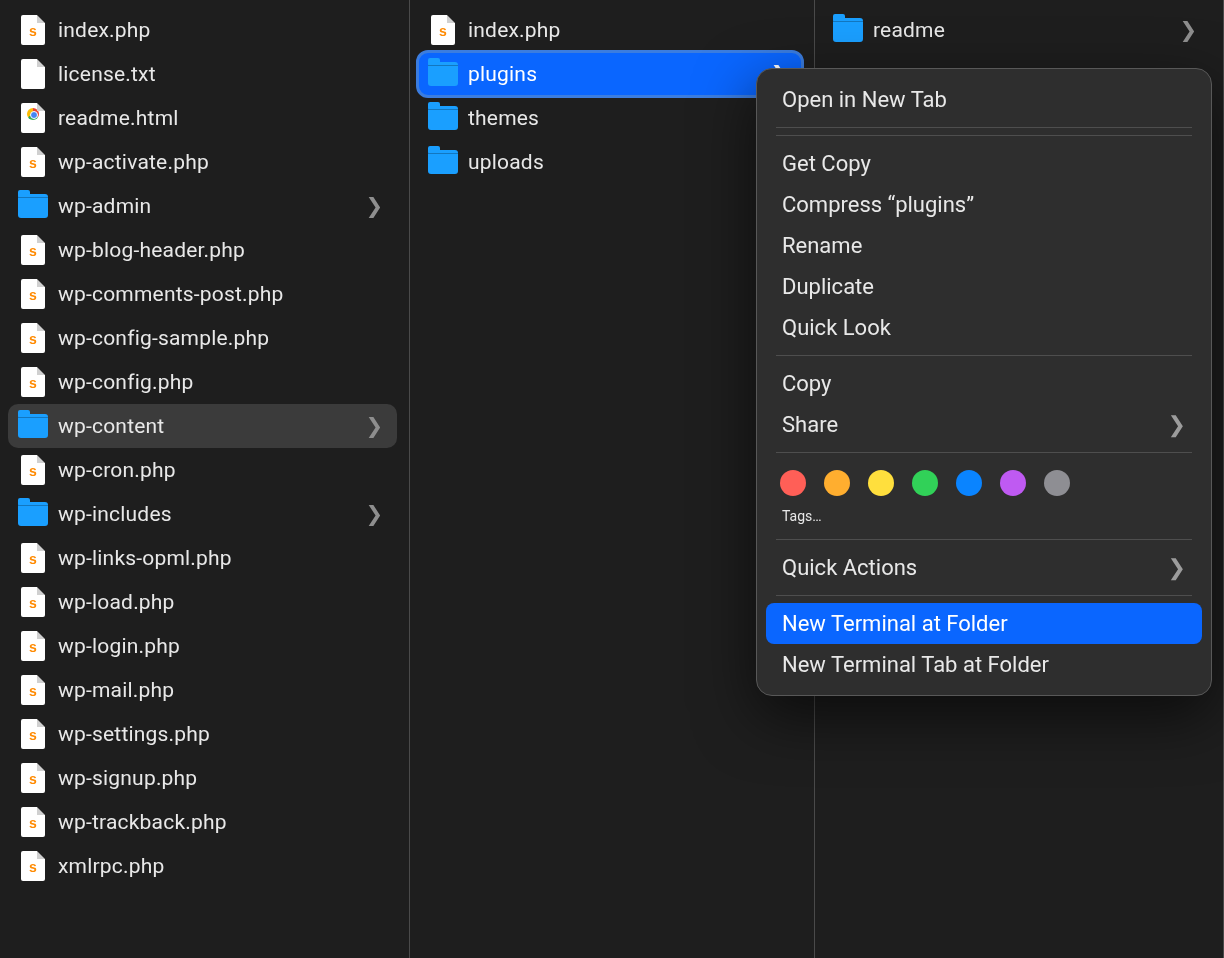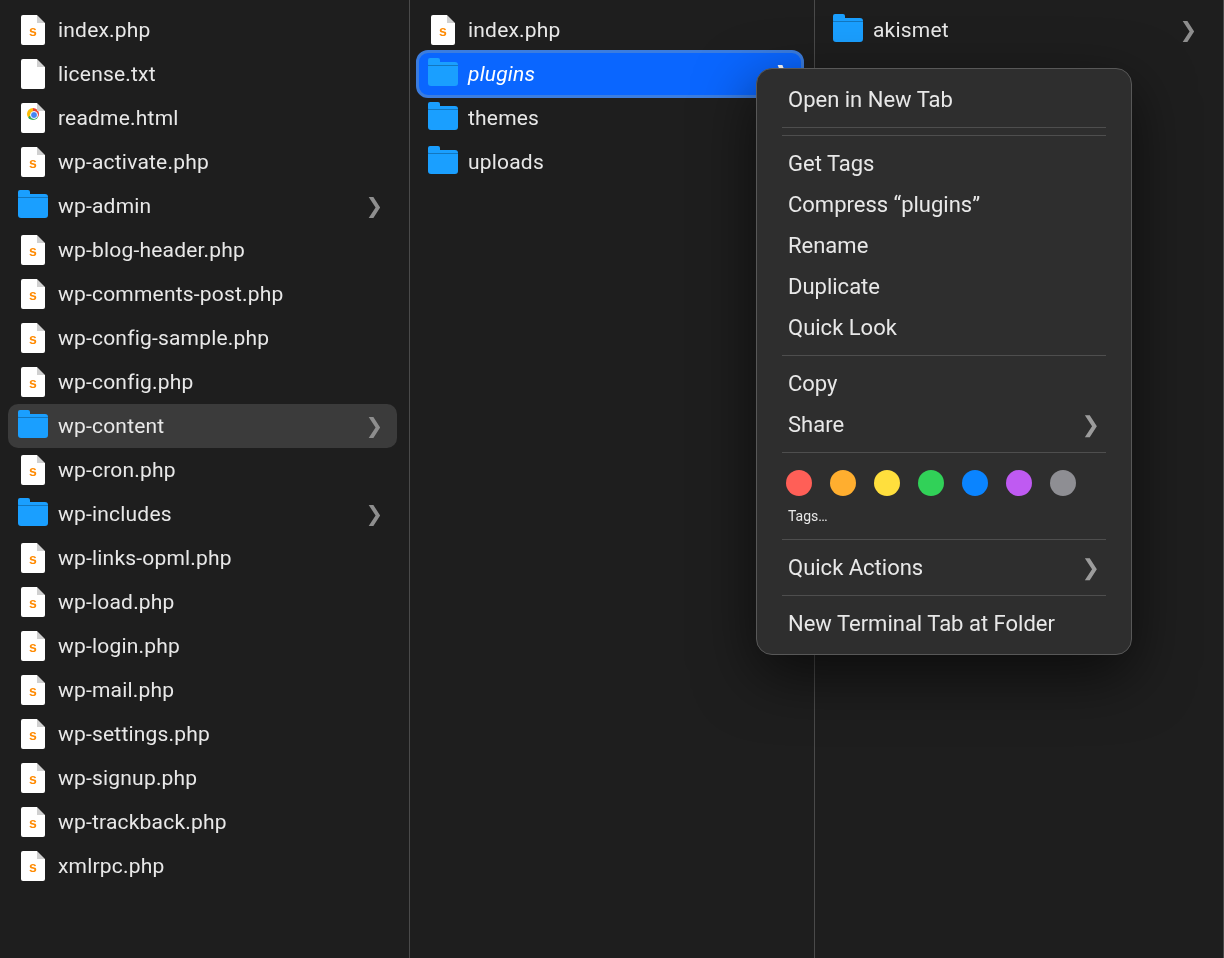--- a/index.html
+++ b/index.html
@@ -35,21 +35,20 @@
       position: relative;
     }
     .row.active {
       background: #3b3b3b;
       padding-left: 10px;
     }
     .row.selected {
       background: #0a66ff;
       outline: 3px solid #3b7de0;
       outline-offset: -1px;
-      font-style: italic;
     }
     .row.selected .label { color: #fff; }
     .icon-slot {
       width: 30px;
       height: 30px;
       margin-right: 10px;
       display: flex;
       align-items: center;
       justify-content: center;
       flex-shrink: 0;
@@ -76,26 +75,26 @@
     
     .folder-icon { position:relative; width:30px; height:24px; background:#1a9fff; border-radius:3px; }
     .folder-icon::before { content:''; position:absolute; top:-4px; left:0; width:12px; height:6px; background:#1a9fff; border-radius:2px 2px 0 0; }
     .folder-icon::after { content:''; position:absolute; top:3px; left:0; right:0; height:1px; background:rgba(0,0,0,.25); }
 
     
     .ctx {
       position: absolute;
       left: 756px;
       top: 68px;
-      width: 376px;
+      width: 456px;
       background: #2e2e2e;
       border: 1px solid #585858;
       border-radius: 16px;
       box-shadow: 0 20px 60px rgba(0,0,0,.6);
-      padding: 10px 15px;
+      padding: 10px 9px;
       color: #e8e8e8;
     }
     .ctx .sep { height:1px; background:#4e4e4e; margin: 7px 10px; }
     .ctx-item {
       padding: 8px 16px;
       border-radius: 8px;
       display:flex; align-items:center; justify-content:space-between;
       font-size: 22px;
     }
     .ctx-item.hl { background:#0a66ff; color:#fff; }
@@ -294,34 +293,34 @@
         </div>
         <span class="label">uploads</span>
         <span class="chevron">❯</span>
       </div>
     </div>
   <div class="col col3" id="c3">
       <div class="row">
         <div class="icon-slot">
           <div class="folder-icon"></div>
         </div>
-        <span class="label">akismet</span>
+        <span class="label">readme</span>
         <span class="chevron">❯</span>
       </div>
     </div>
 </div>
 
 <div class="ctx">
   <div class="ctx-item">
       <span>Open in New Tab</span>
     </div>
   <div class="sep"></div>
   <div class="sep"></div>
   <div class="ctx-item">
-      <span>Get Tags</span>
+      <span>Get Copy</span>
     </div>
   <div class="ctx-item">
       <span>Compress “plugins”</span>
     </div>
   <div class="ctx-item">
       <span>Rename</span>
     </div>
   <div class="ctx-item">
       <span>Duplicate</span>
     </div>
@@ -346,16 +345,19 @@
       <div class="tagdot" title="#bf5af2" style="background: rgb(191, 90, 242);"></div>
       <div class="tagdot" title="#8e8e93" style="background: rgb(142, 142, 147);"></div>
     </div>
   <div class="tags-label">Tags…</div>
   <div class="sep"></div>
   <div class="ctx-item">
       <span>Quick Actions</span>
       <span class="chev">❯</span>
     </div>
   <div class="sep"></div>
+  <div class="ctx-item hl">
+      <span>New Terminal at Folder</span>
+    </div>
   <div class="ctx-item">
       <span>New Terminal Tab at Folder</span>
     </div>
 </div>
 
 </body></html>

